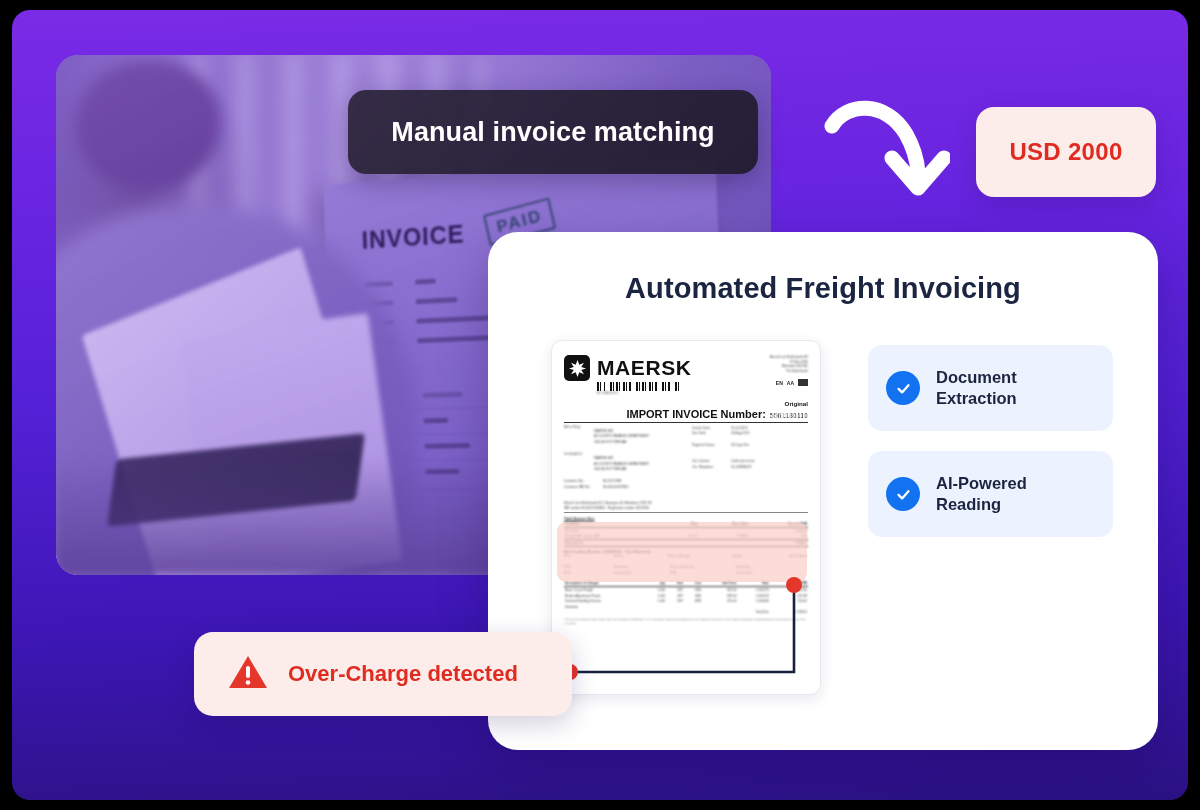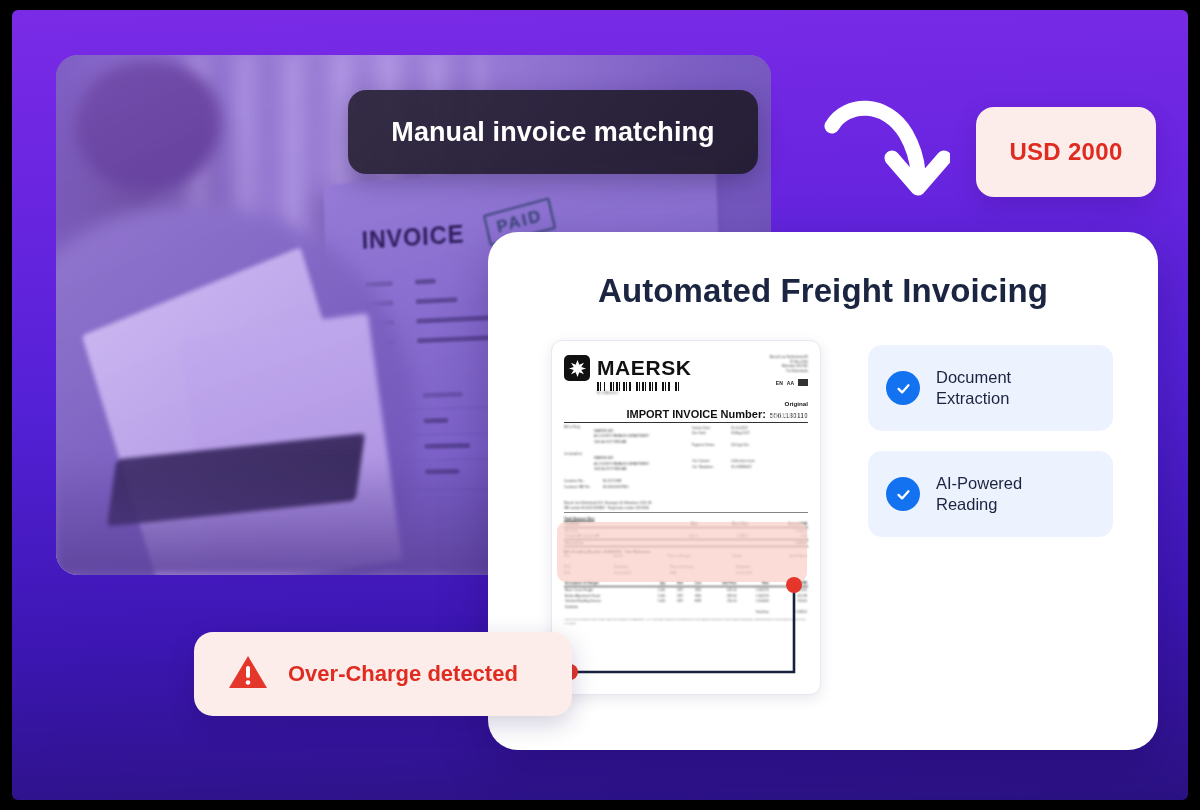--- a/index.html
+++ b/index.html
@@ -14,21 +14,21 @@
     position: relative;
     width: 1200px; height: 810px;
     background: #000;
   }
 
   
   .hero {
     position: absolute;
     left: 12px; top: 10px;
     width: 1176px; height: 790px;
-    border-radius: 6px;
+    border-radius: 18px;
     background: linear-gradient(178deg, #7A2BE6 0%, #6A25E0 22%, #5421D6 48%, #3D16B4 76%, #2B1283 100%);
     overflow: hidden;
   }
 
   
   .photo-panel {
     position: absolute;
     left: 44px; top: 45px;
     width: 715px; height: 520px;
     border-radius: 22px;
@@ -189,21 +189,21 @@
     position: absolute;
     left: 476px; top: 222px;
     width: 670px; height: 518px;
     background: #fff;
     border-radius: 30px;
     box-shadow: 0 18px 50px rgba(25,5,80,.28);
   }
   .card-title {
     position: absolute; left: 0; top: 40px; width: 100%;
     text-align: center;
-    font-size: 33px; font-weight: 700;
+    font-size: 29px; font-weight: 700;
     color: #1B2440;
     letter-spacing: .1px;
   }
 
   
   .invoice-panel {
     position: absolute;
     left: 63px; top: 108px;
     width: 270px; height: 355px;
     background: #fff;
@@ -285,21 +285,21 @@
     border-radius: 14px;
     display: flex; align-items: center;
     padding: 0 18px; gap: 16px;
   }
   .feature.blue { background: #EDF3FE; }
   .feature.pink { background: #FDEBE9; }
   .f-icon { width: 34px; height: 34px; border-radius: 50%; flex: 0 0 34px;
             display:flex; align-items:center; justify-content:center; }
   .f-icon.check { background: #1372F0; }
   .f-icon.cross { background: #E2231A; }
-  .f-label { font-size: 16.5px; font-weight: 400; color: #1B2440; line-height: 1.28; }
+  .f-label { font-size: 16.5px; font-weight: 700; color: #1B2440; line-height: 1.28; }
 
   
   .alert-pill {
     position: absolute;
     left: 182px; top: 622px;
     width: 378px; height: 84px;
     background: #FDEDEA;
     border-radius: 19px;
     display: flex; align-items: center; gap: 20px;
     padding-left: 34px;

